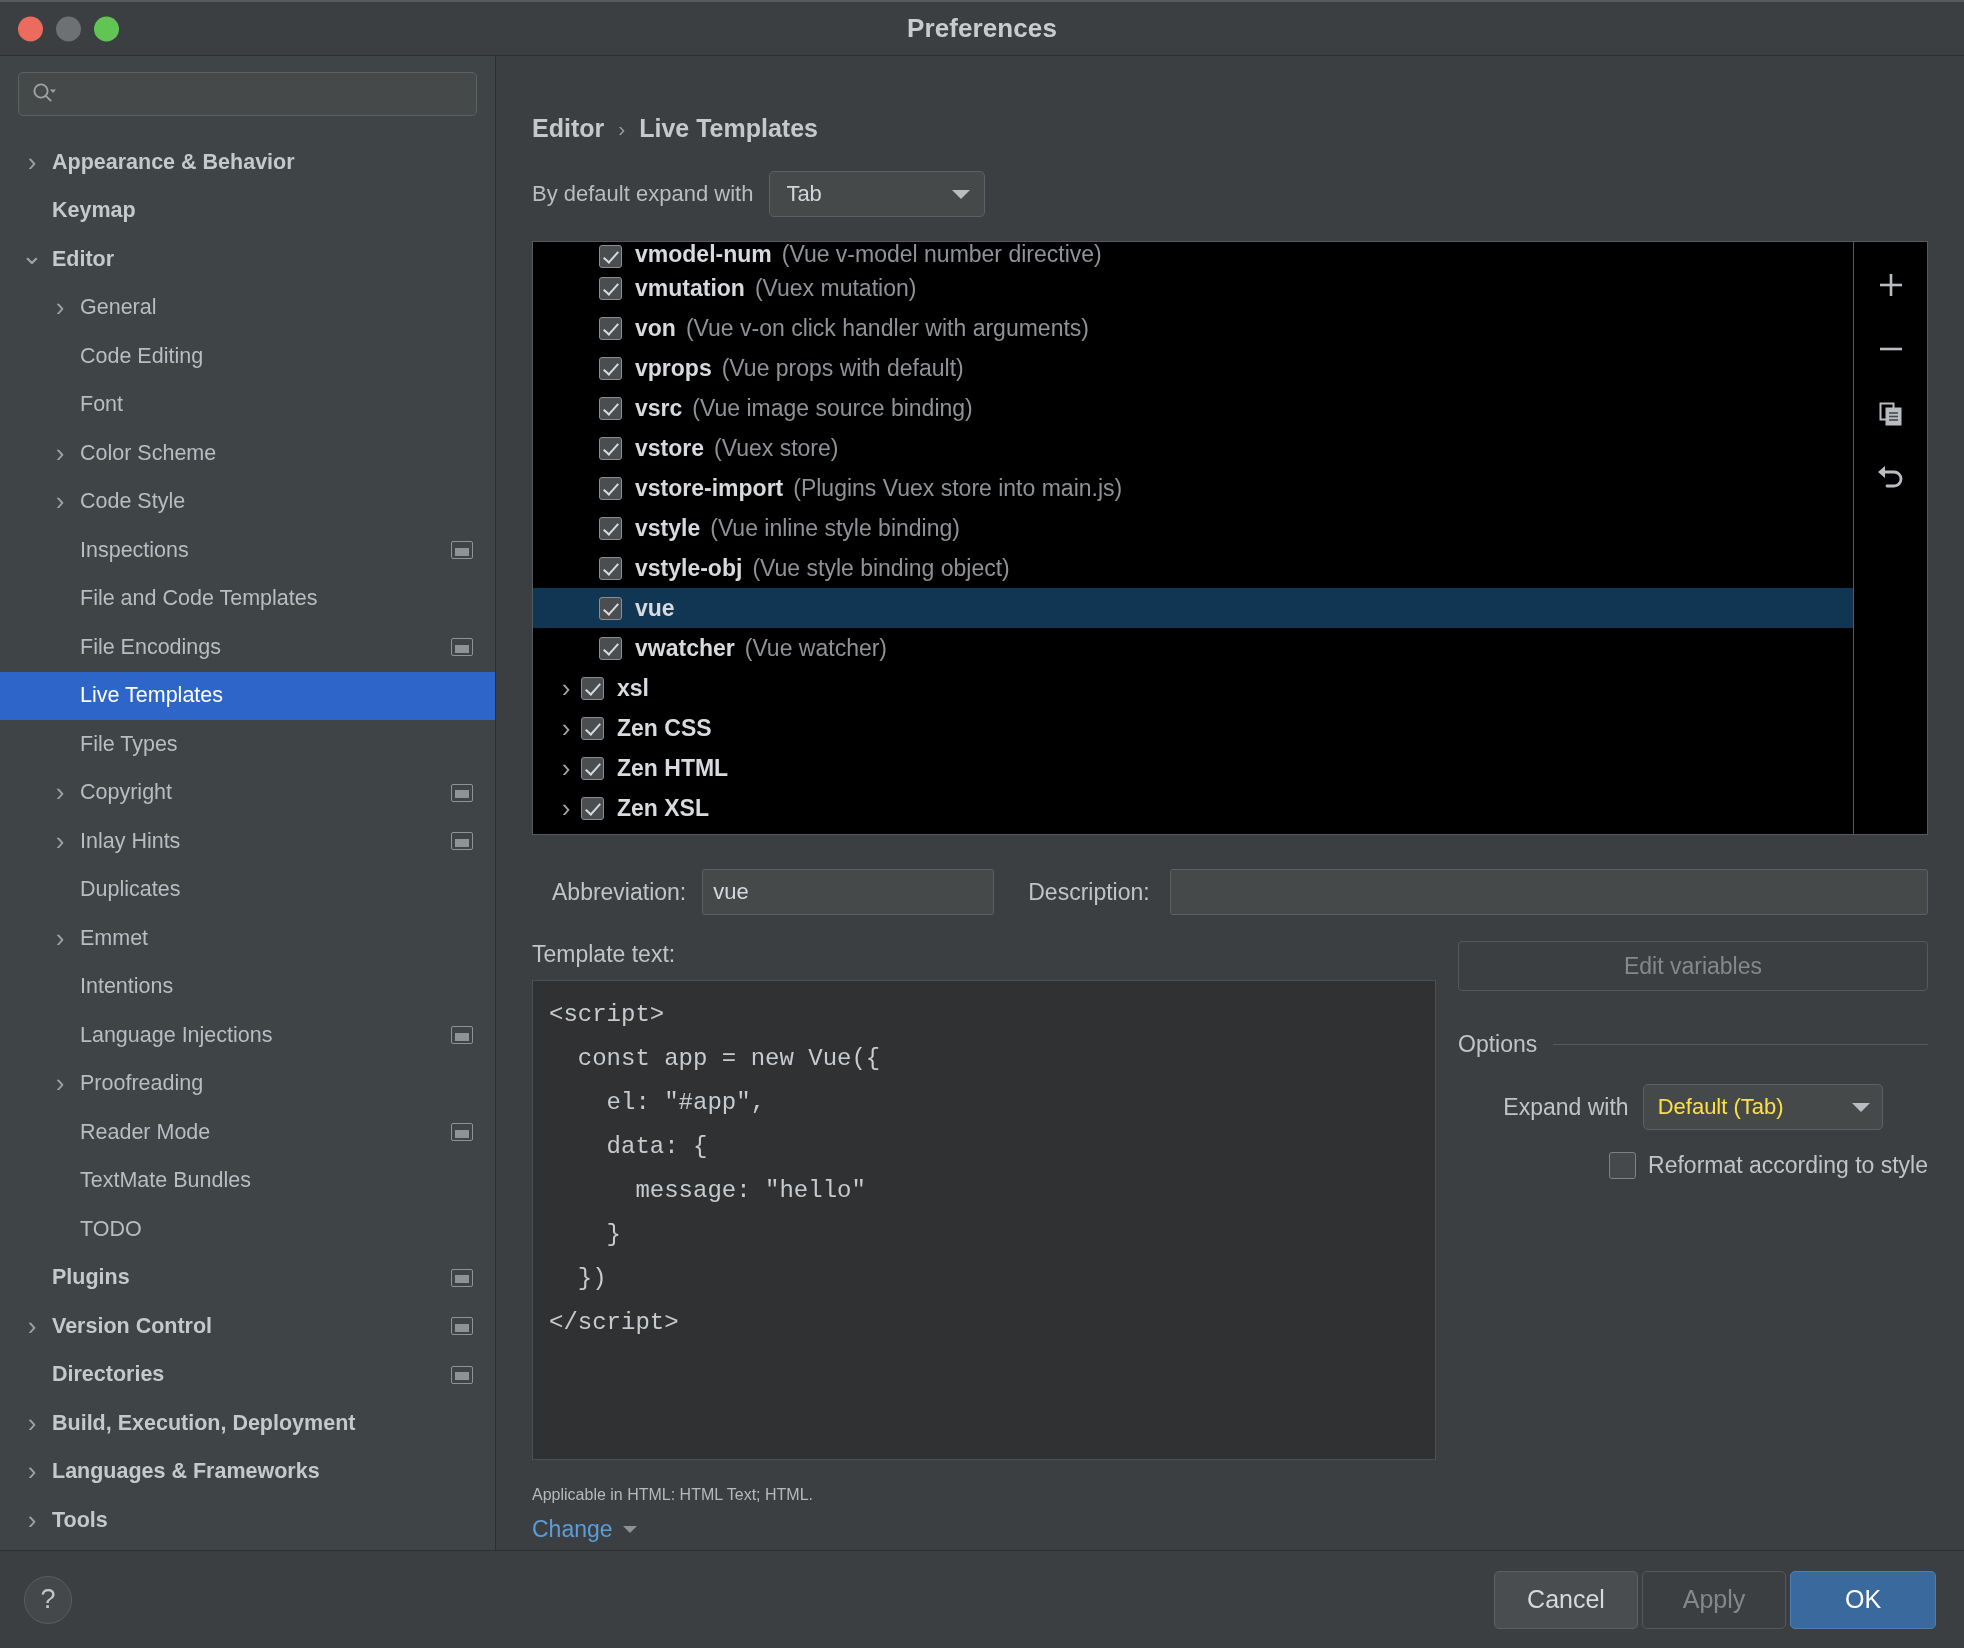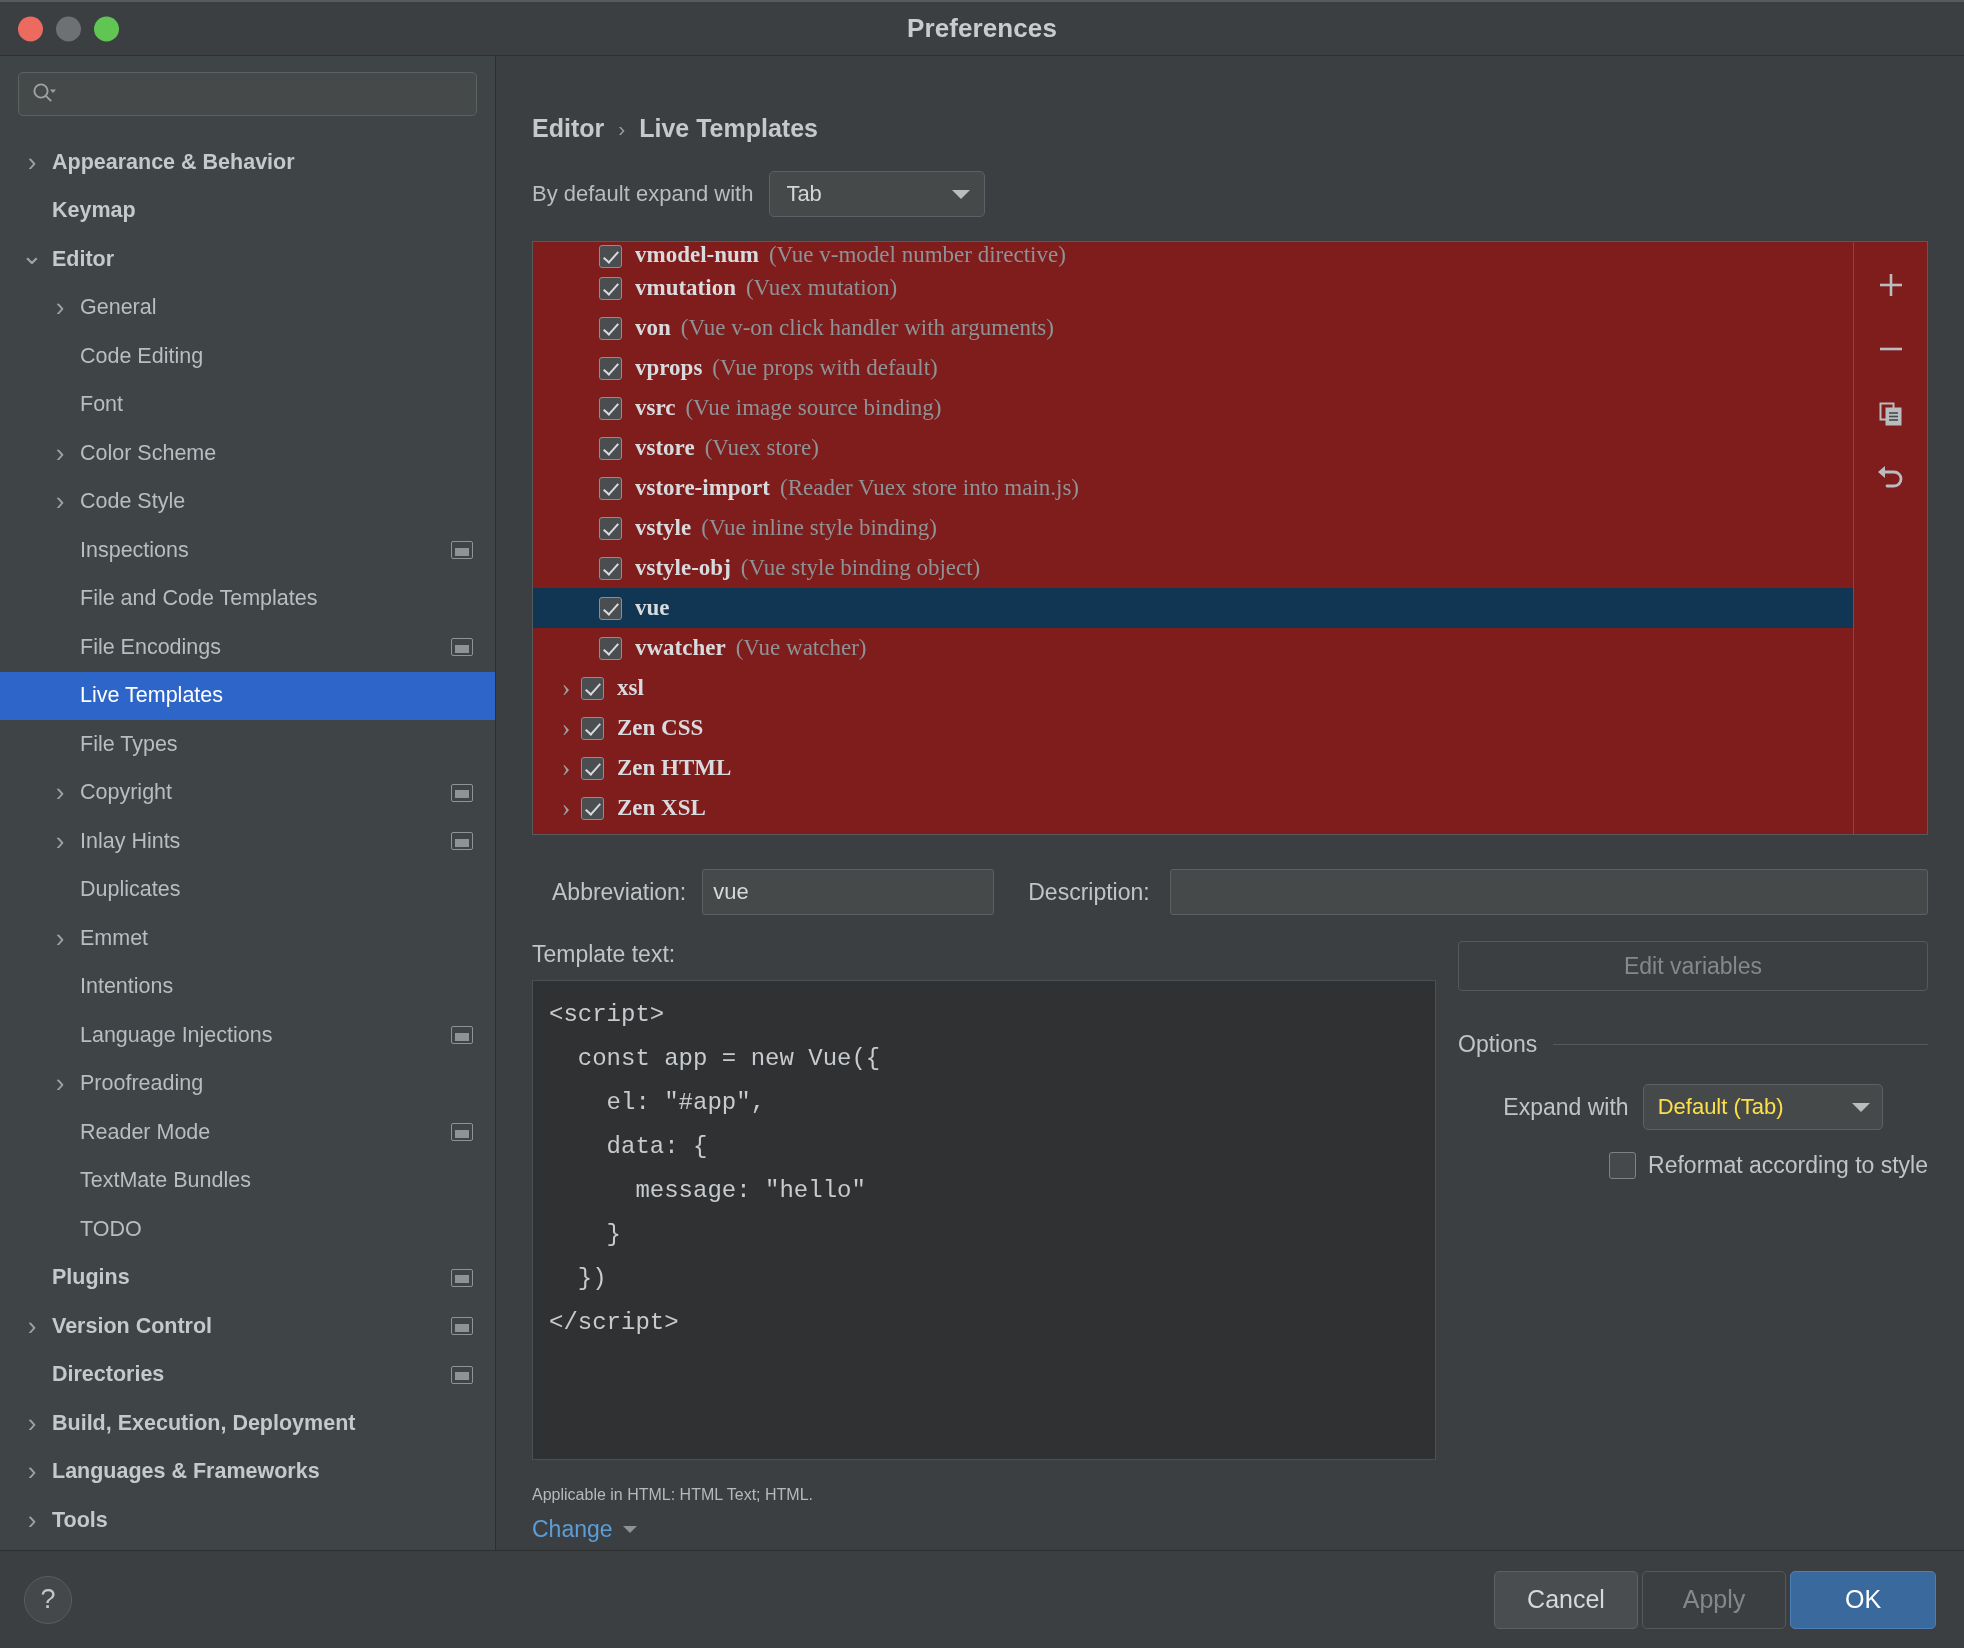--- a/index.html
+++ b/index.html
@@ -117,24 +117,23 @@
   .caret {
     width: 0; height: 0; margin-left: 18px;
     border-left: 9px solid transparent; border-right: 9px solid transparent;
     border-top: 9px solid #b9bdc0;
   }
   
   .list-area {
     margin: 24px 36px 0 36px;
     display: flex;
     border: 1px solid #555a5d;
-    background: #7f1d1d;
+    background: #000000;
     height: 594px;
     overflow: hidden;
-    font-family: Liberation Serif, serif;
   }
   .list-scroll {
     flex: 1 1 auto; min-width: 0;
     overflow: hidden;
     position: relative;
   }
   .list-inner { padding-top: 0; }
   .row {
     height: 40px;
     display: flex; align-items: center;
@@ -486,21 +485,21 @@
               <div class="row">
                 <span class="rspacer"></span>
                 <span class="cb checked"></span>
                 <span class="tname">vstore</span>
                 <span class="tdesc">(Vuex store)</span>
               </div>
               <div class="row">
                 <span class="rspacer"></span>
                 <span class="cb checked"></span>
                 <span class="tname">vstore-import</span>
-                <span class="tdesc">(Reader Vuex store into main.js)</span>
+                <span class="tdesc">(Plugins Vuex store into main.js)</span>
               </div>
               <div class="row">
                 <span class="rspacer"></span>
                 <span class="cb checked"></span>
                 <span class="tname">vstyle</span>
                 <span class="tdesc">(Vue inline style binding)</span>
               </div>
               <div class="row">
                 <span class="rspacer"></span>
                 <span class="cb checked"></span>

